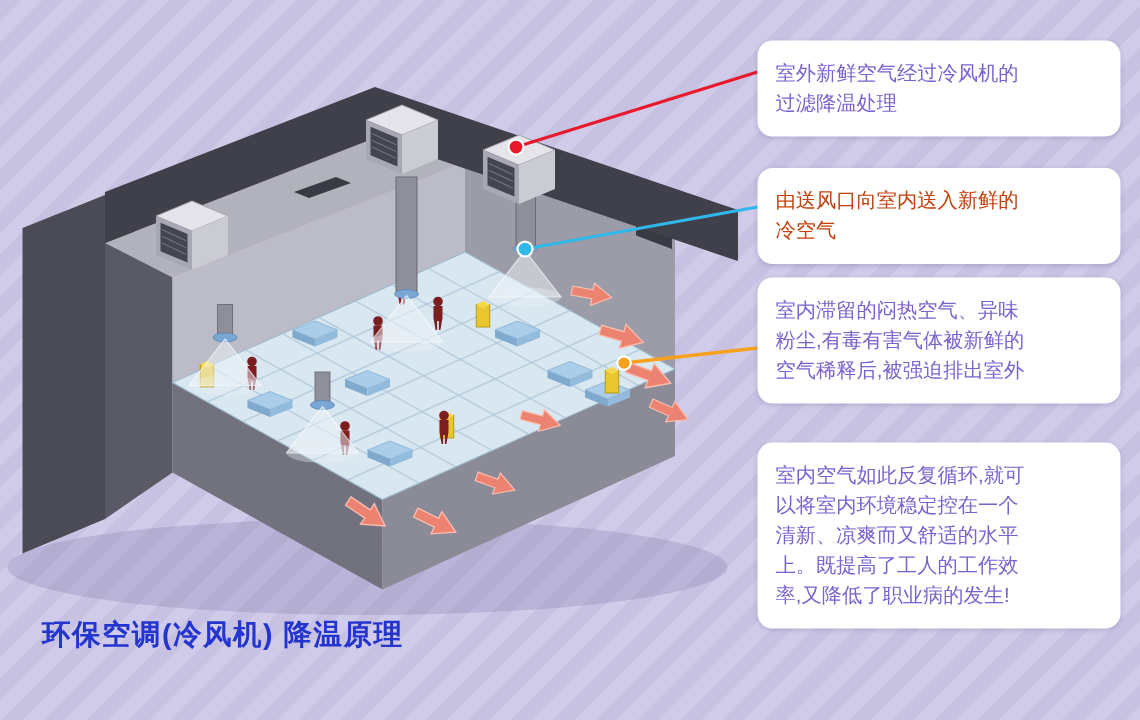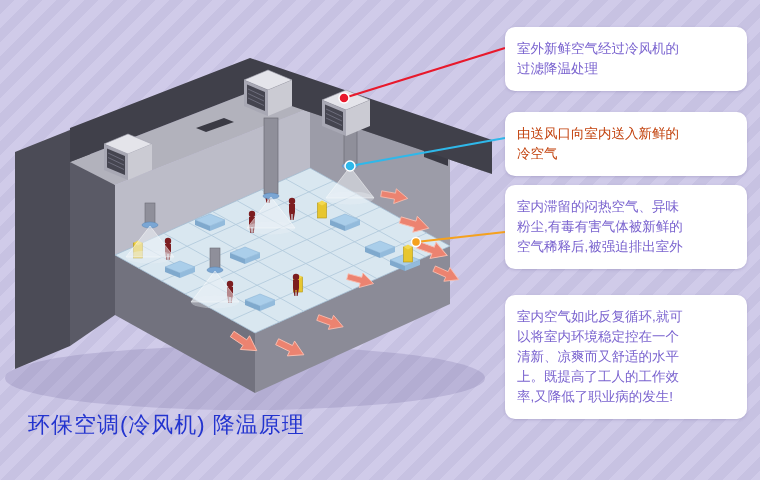--- a/index.html
+++ b/index.html
@@ -13,21 +13,21 @@
   .callout{
     position:absolute;left:505px;width:218px;background:#ffffff;border-radius:10px;
     padding:12px 12px;font-size:13.5px;line-height:20px;white-space:pre-line;
     box-shadow:0 1px 3px rgba(80,70,130,.22);
   }
   .callout-1{top:27px;}
   .callout-2{top:112px;}
   .callout-3{top:185px;}
   .callout-4{top:295px;}
   .main-title{
-    position:absolute;left:28px;top:410px;font-size:22px;font-weight:normal;letter-spacing:1px;
+    position:absolute;left:28px;top:410px;font-size:19px;font-weight:bold;letter-spacing:1px;
   }
 </style>
 </head>
 <body>
 
 <div class="stage">
 
   <svg class="scene-svg" viewBox="0 0 760 480">
     <defs>
       <g id="acunit">

